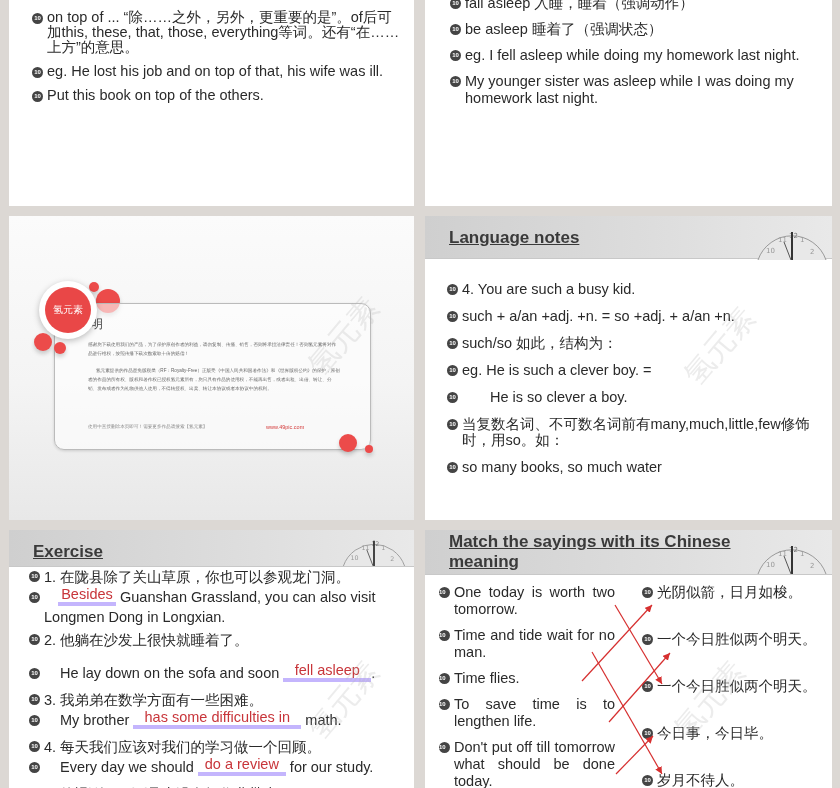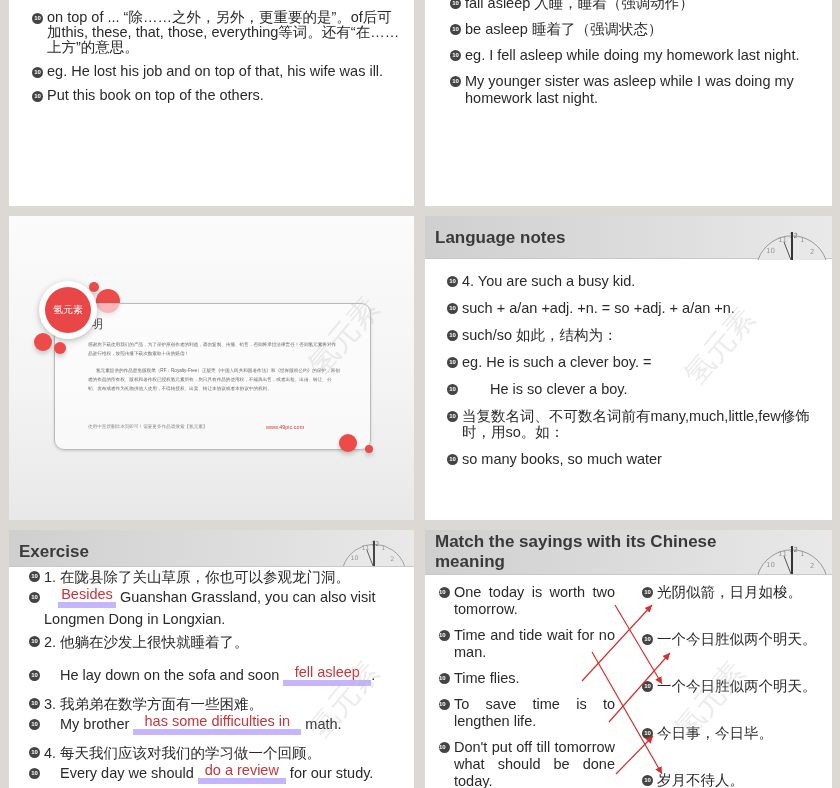--- a/index.html
+++ b/index.html
@@ -19,22 +19,22 @@
   .s4 { left:425px; top:216px; width:407px; height:304px; }
   .s5 { left:9px; top:530px; width:405px; height:260px; }
   .s6 { left:425px; top:530px; width:407px; height:260px; }
 
   .header {
     position:absolute; left:0; top:0; right:0; height:42px;
     background:linear-gradient(90deg,#cfcfcf 0%, #dedede 60%, #e9e9e9 100%);
     border-bottom:1px solid #c8c8c8;
   }
   .header-title {
-    position:absolute; left:10px; top:12px;
-    font-weight:bold; font-size:17px; color:#3a3a3a;
+    position:absolute; left:24px; top:12px;
+    font-weight:bold; font-size:17px; color:#3a3a3a;text-decoration:underline;
   }
   .s6 .header { height:44px; }
   .s6 .header-title { top:2px; font-size:17px; line-height:20px; width:320px; }
 
   .clock { position:absolute; right:2px; top:4px; width:76px; height:40px; }
 
   .bullet {
     display:inline-block; width:11px; height:11px; border-radius:50%;
     background:#444; color:#fff; font-size:6px; line-height:11px; text-align:center;
     font-weight:bold; vertical-align:middle; position:absolute; left:0; top:3px;
@@ -46,29 +46,29 @@
   }
 
   
   .s1 .items { left:23px; top:12px; width:370px; }
   .s1 .item { line-height:15px; margin-bottom:9px; }
   
   .s2 .items { left:25px; top:-3px; width:370px; }
   .s2 .item { line-height:17px; margin-bottom:9px; }
 
   
-  .s4 .items { left:22px; top:57px; width:380px; }
+  .s4 .items { left:22px; top:65px; width:380px; }
   .s4 .item { margin-bottom:11px; line-height:16px; }
 
   
   .s5 .items { left:20px; top:38px; width:380px; }
   .s5 .item { margin-bottom:3px; line-height:18px; font-size:14.5px; }
   .s5 .item.en { line-height:16px; }
   .blank {
-    display:inline-block; border-bottom:6px solid #c4b5fd; color:#c8353a;
+    display:inline-block; border-bottom:4px solid #c4b5fd; color:#c8353a;
     text-align:center; line-height:15px; position:relative; top:-3px;
   }
   .indent { display:inline-block; width:28px; }
 
   
   .s6 .left { position:absolute; left:14px; top:54px; width:176px; }
   .s6 .left .item { text-align:justify; text-align-last:left; margin-bottom:9px; line-height:17px; font-size:14.5px; }
   .s6 .right { position:absolute; left:217px; top:54px; width:190px; }
   .s6 .right .item { margin-bottom:0; height:47px; font-size:14.5px; line-height:17px; }
 

